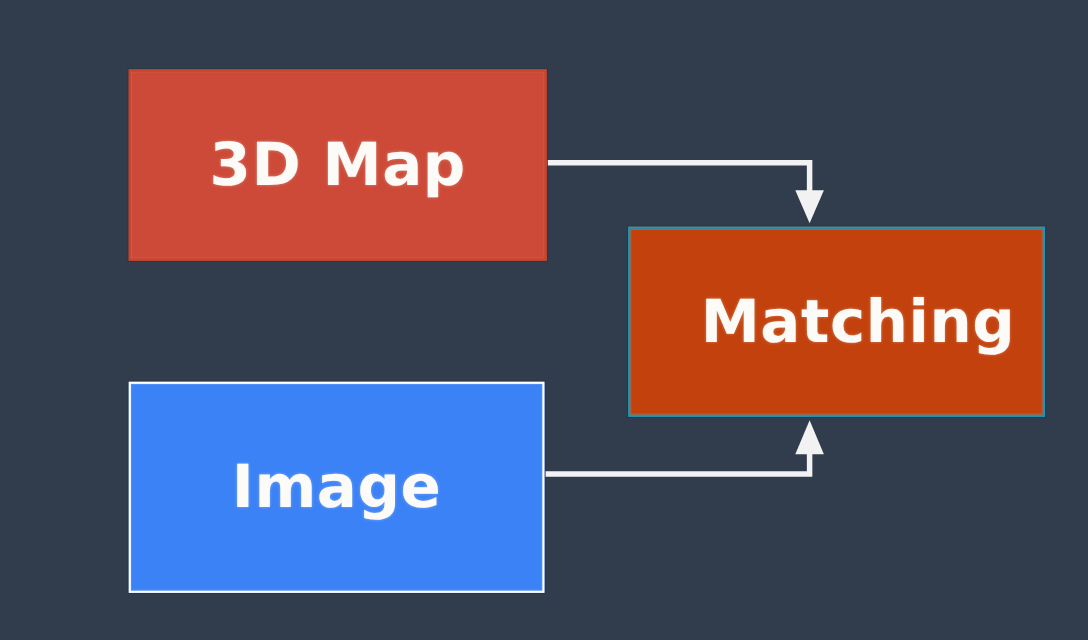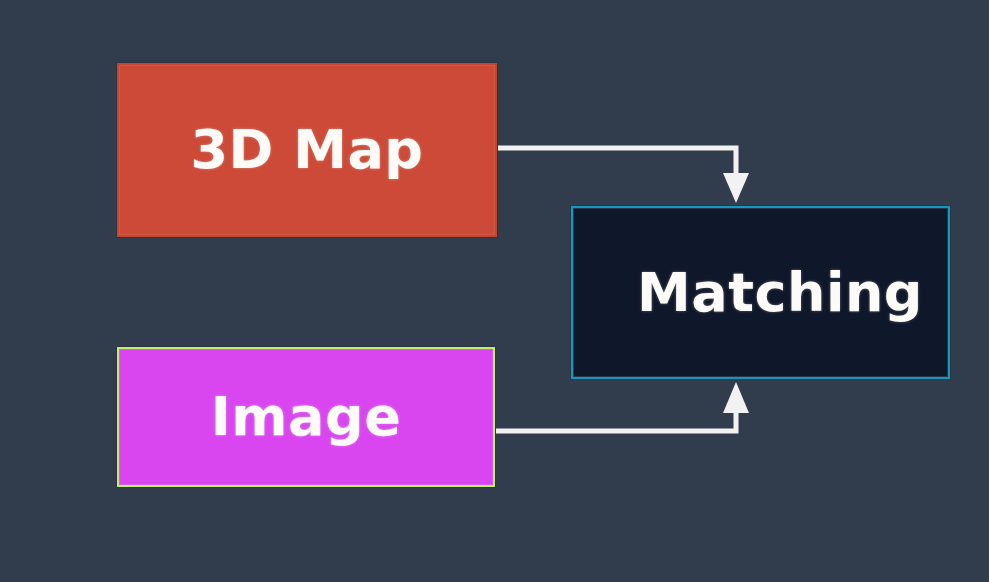--- a/index.html
+++ b/index.html
@@ -49,35 +49,35 @@
     box-shadow: inset 0 0 0 1px rgba(255,255,255,0.08),
                 0 0 0 1px #2b3644;
     font-size: 54px;
   }
 
   
   #node-image {
     left: 93px;
     top: 347px;
     width: 378px;
-    height: 140px;
-    background: #d946ef;
-    border: 2px solid #bef264;
+    height: 192px;
+    background: #3b82f6;
+    border: 2px solid #ffffff;
     box-shadow: inset 0 0 0 1px rgba(255,255,255,0.10),
                 0 0 0 1px #2b3644;
     font-size: 54px;
   }
 
   
   #node-matching {
     left: 547px;
     top: 206px;
     width: 379px;
     height: 173px;
-    background: #0f172a;
+    background: #c2410c;
     border: 2px solid #1199c4;
     box-shadow: inset 0 0 0 1px rgba(255,255,255,0.12),
                 0 0 0 1px #2b3644;
     font-size: 54px;
     padding-left: 39px;
   }
 
   #connector-layer {
     position: absolute;
     left: 0;

